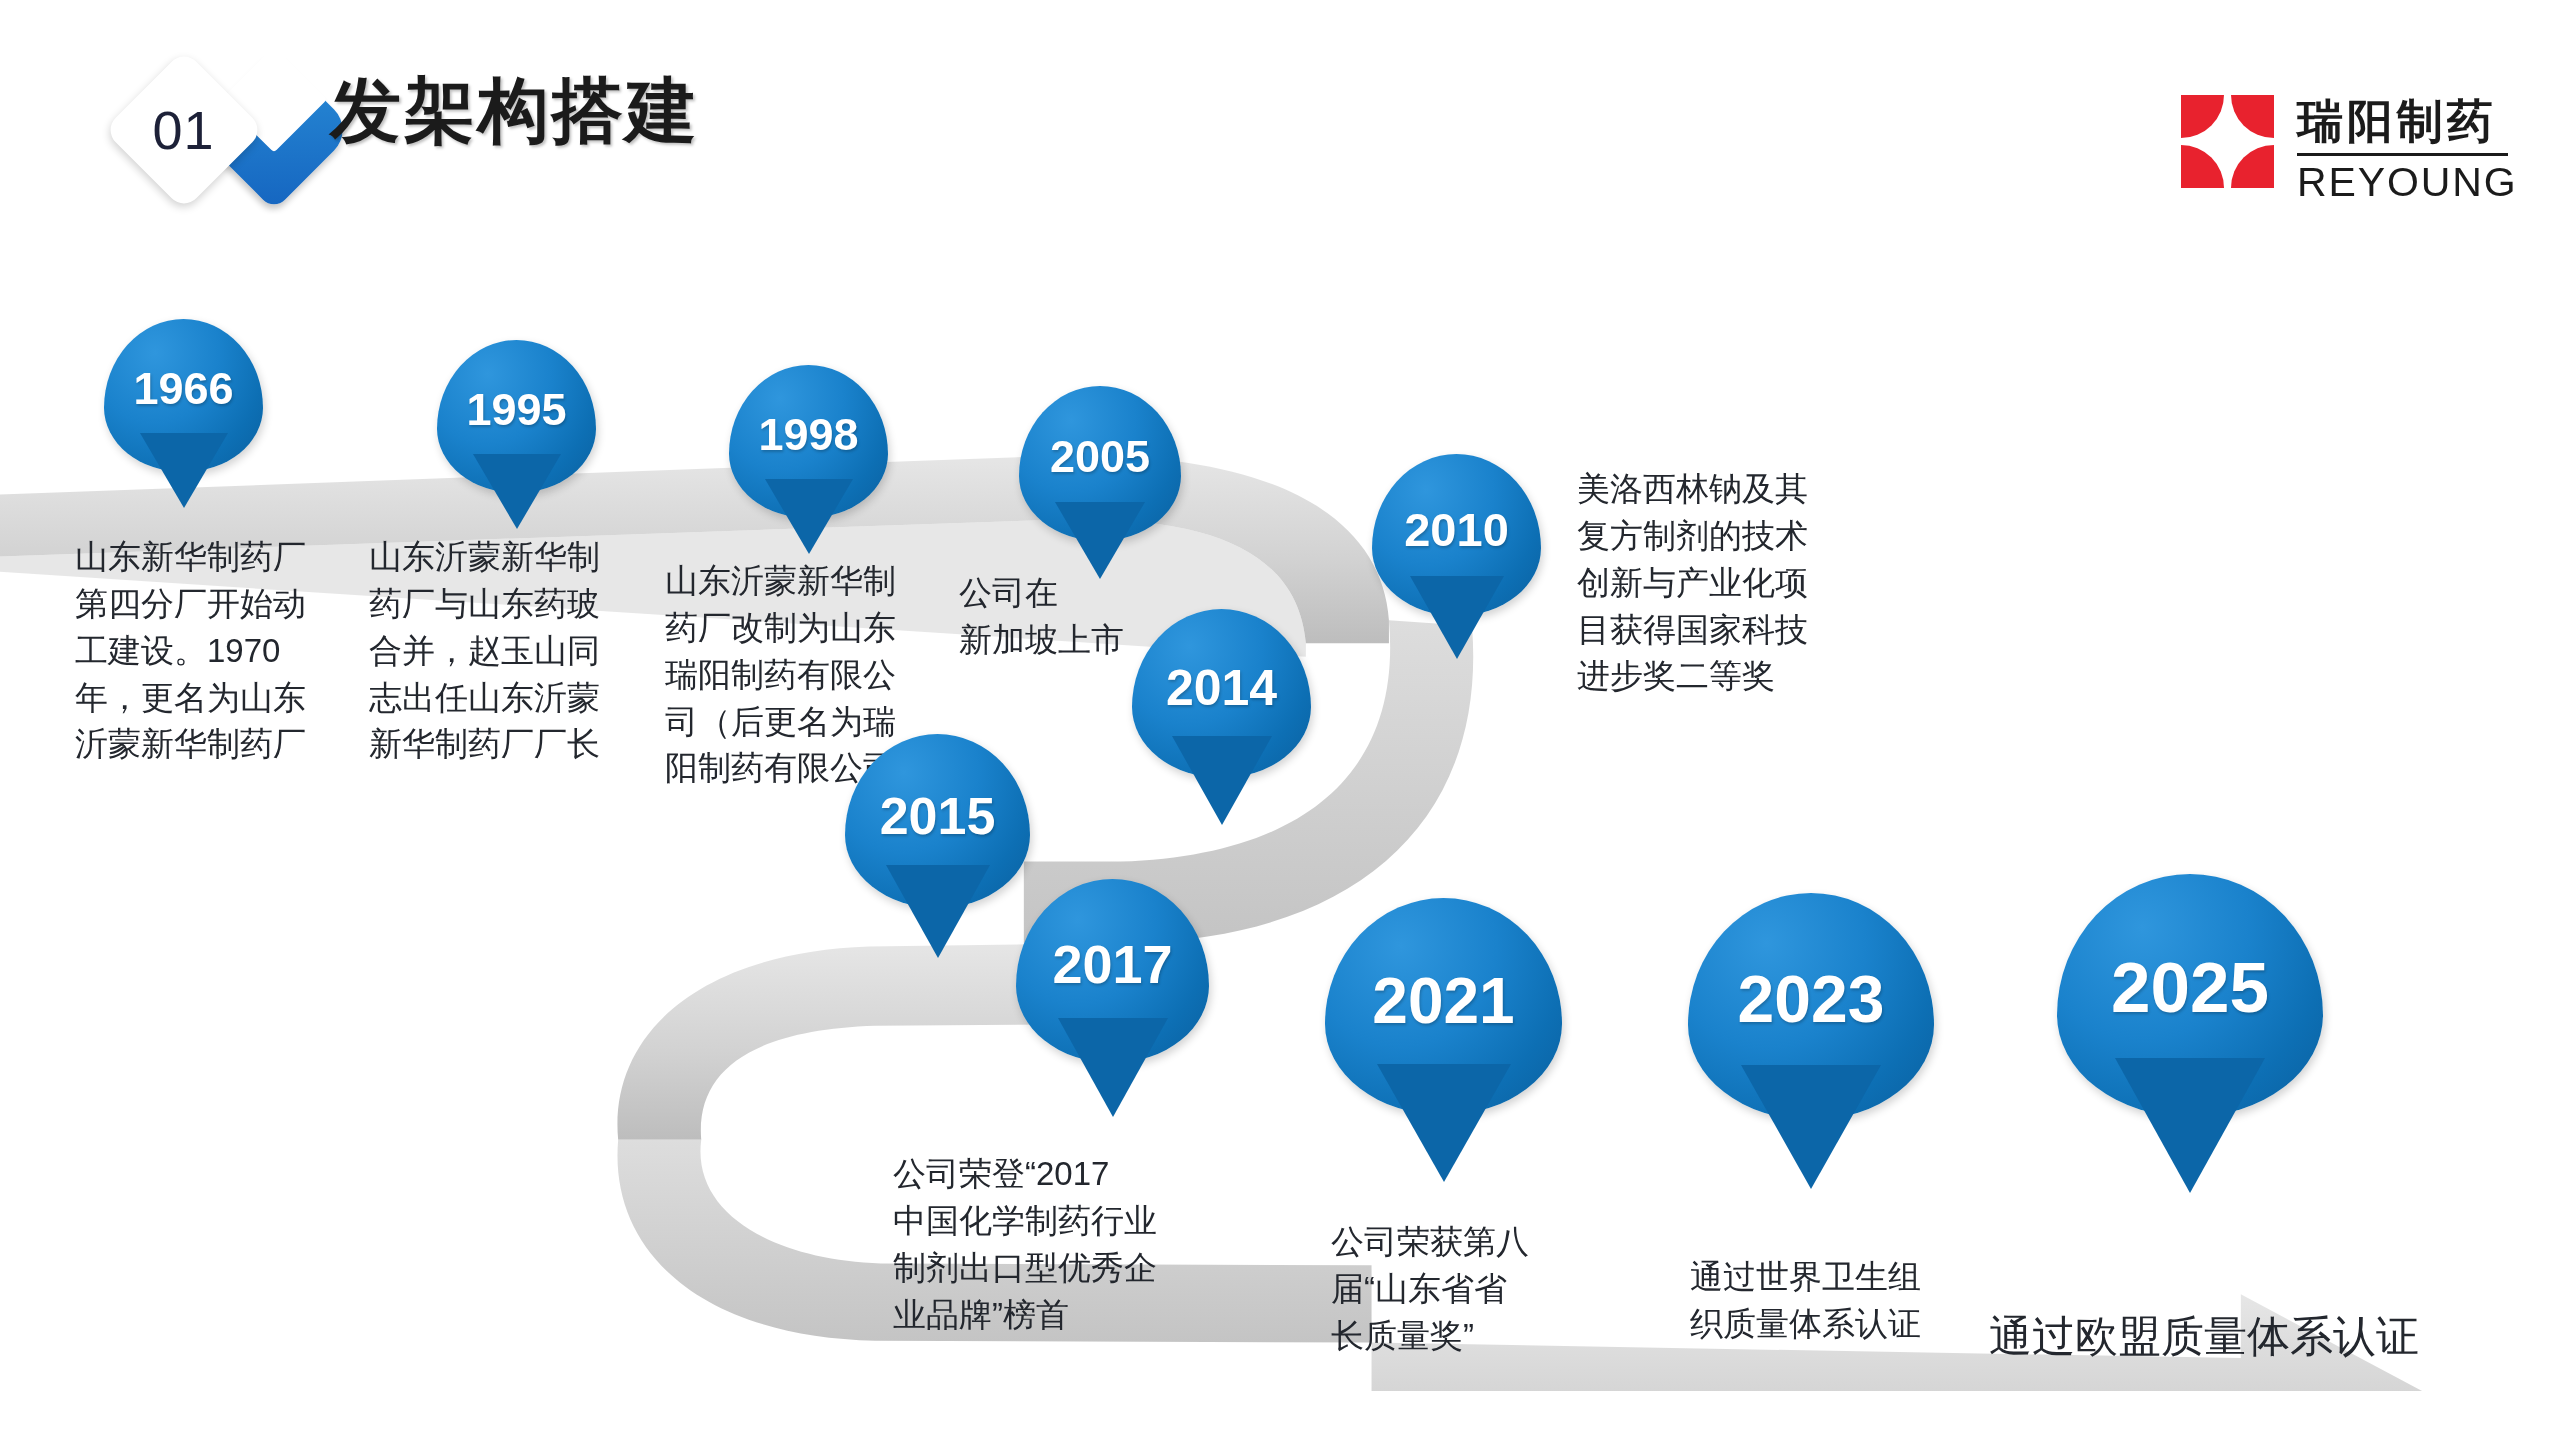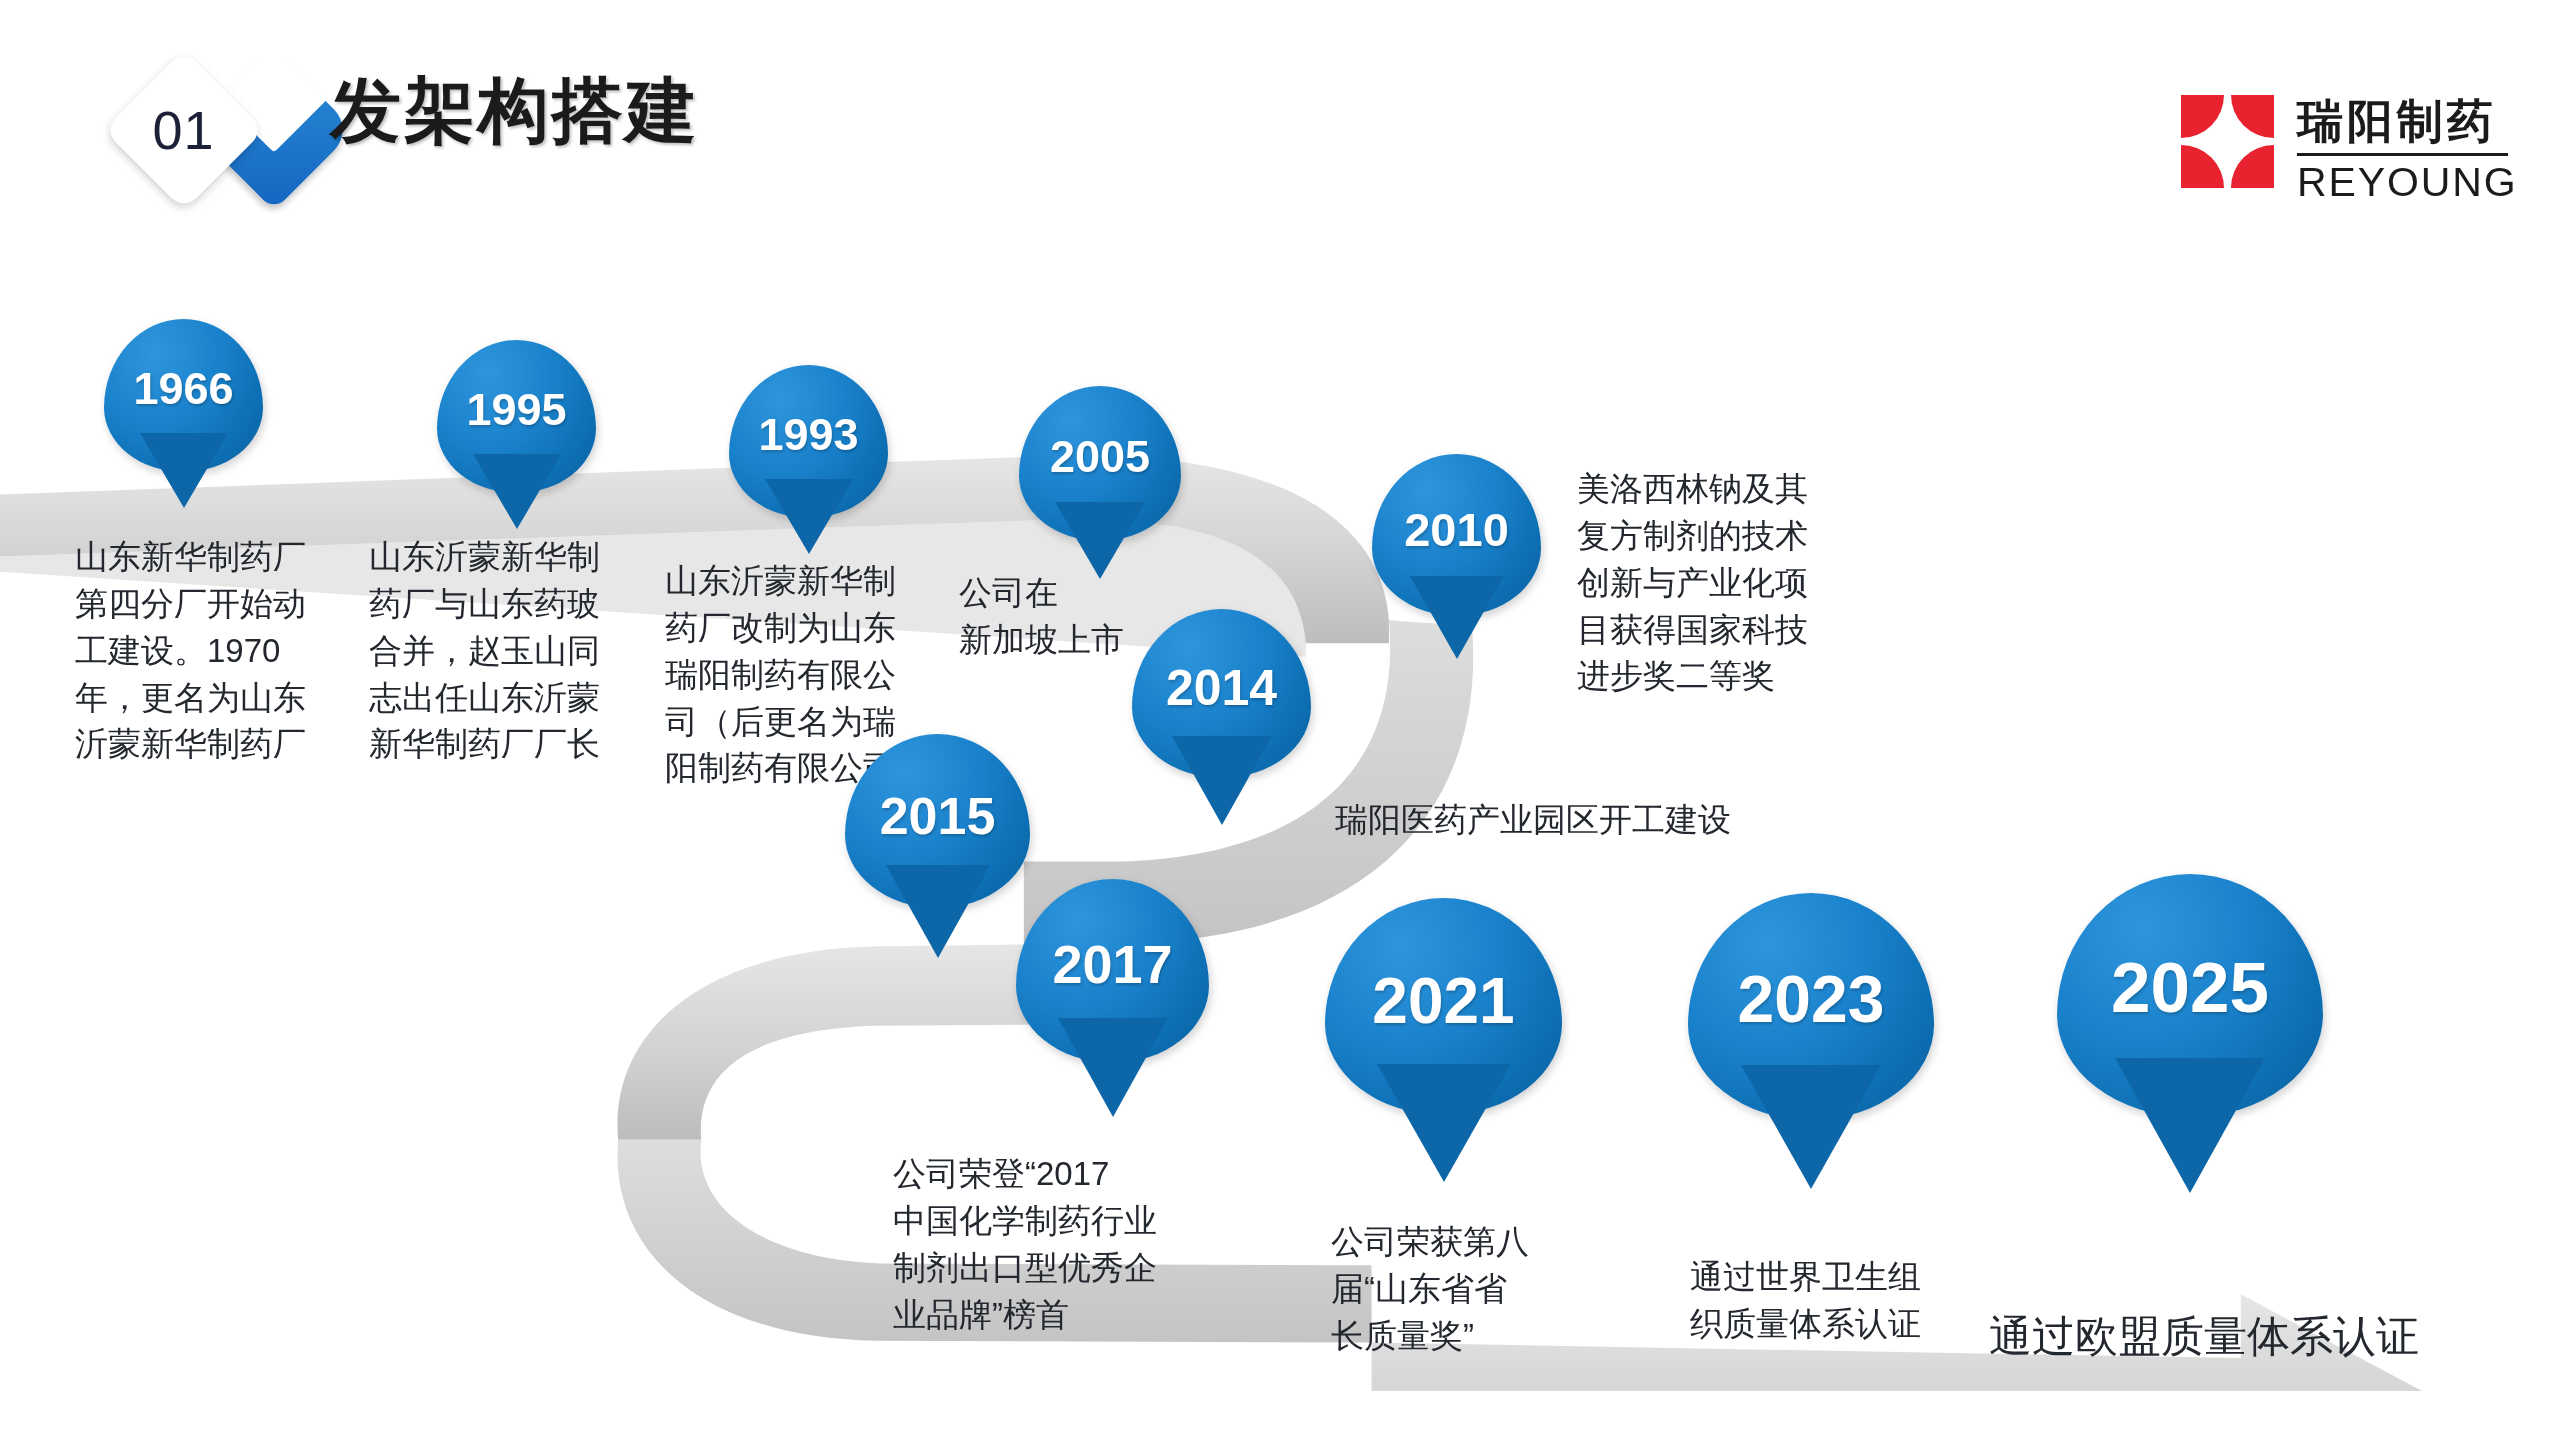--- a/index.html
+++ b/index.html
@@ -158,21 +158,21 @@
   </div>
   <div class="caption" style="left:369px;top:534px;font-size:33px;">山东沂蒙新华制
 药厂与山东药玻
 合并，赵玉山同
 志出任山东沂蒙
 新华制药厂厂长</div>
 
   <div class="pin" style="left:729px;top:365px;width:159px;height:153px;">
     <div class="head"></div>
     <div class="tail" style="top:114px;border-width:75px 44px 0 44px;border-color:#0c66a8 transparent transparent transparent;"></div>
-    <div class="year" style="top:44px;font-size:45px;">1993</div>
+    <div class="year" style="top:44px;font-size:45px;">1998</div>
   </div>
   <div class="caption" style="left:665px;top:558px;font-size:33px;">山东沂蒙新华制
 药厂改制为山东
 瑞阳制药有限公
 司（后更名为瑞
 阳制药有限公司)</div>
 
   <div class="pin" style="left:1019px;top:386px;width:162px;height:155px;">
     <div class="head"></div>
     <div class="tail" style="top:116px;border-width:77px 45px 0 45px;border-color:#0c66a8 transparent transparent transparent;"></div>
@@ -190,21 +190,20 @@
 复方制剂的技术
 创新与产业化项
 目获得国家科技
 进步奖二等奖</div>
 
   <div class="pin" style="left:1132px;top:609px;width:179px;height:169px;">
     <div class="head"></div>
     <div class="tail" style="top:127px;border-width:89px 50px 0 50px;border-color:#0c66a8 transparent transparent transparent;"></div>
     <div class="year" style="top:50px;font-size:50px;">2014</div>
   </div>
-  <div class="caption" style="left:1335px;top:797px;font-size:33px;">瑞阳医药产业园区开工建设</div>
 
   <div class="pin" style="left:845px;top:734px;width:185px;height:174px;">
     <div class="head"></div>
     <div class="tail" style="top:131px;border-width:93px 52px 0 52px;border-color:#0c66a8 transparent transparent transparent;"></div>
     <div class="year" style="top:52px;font-size:52px;">2015</div>
   </div>
 
   <div class="pin" style="left:1016px;top:879px;width:193px;height:184px;">
     <div class="head"></div>
     <div class="tail" style="top:139px;border-width:99px 55px 0 55px;border-color:#0c66a8 transparent transparent transparent;"></div>

